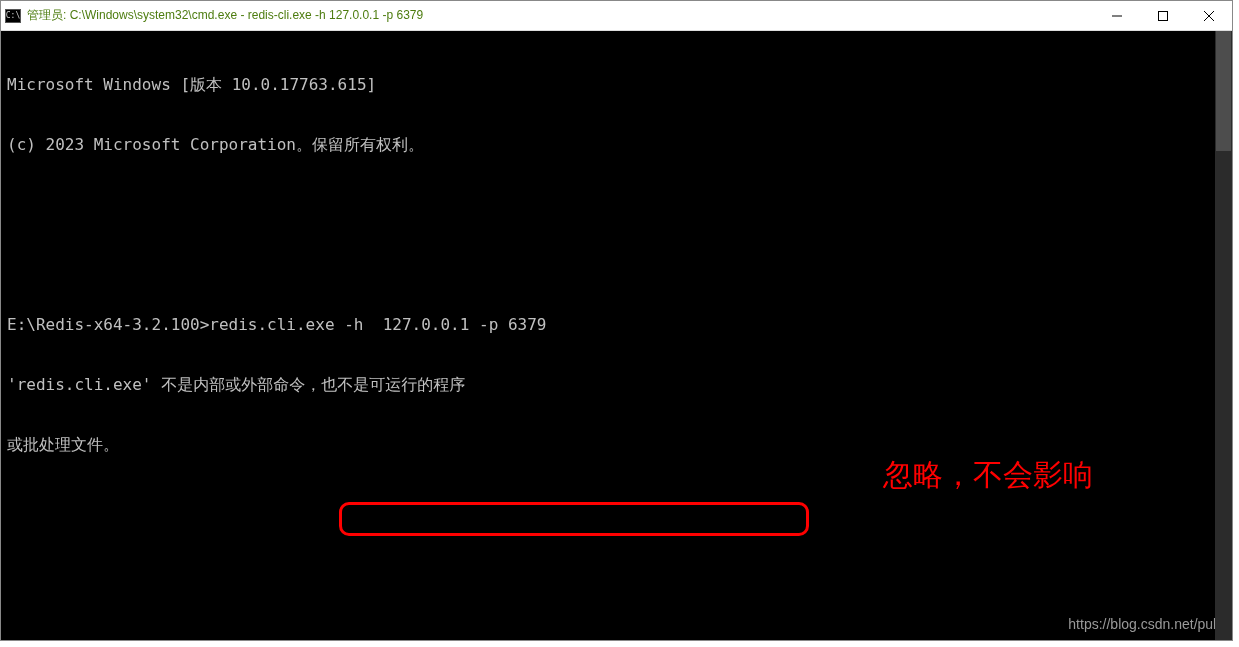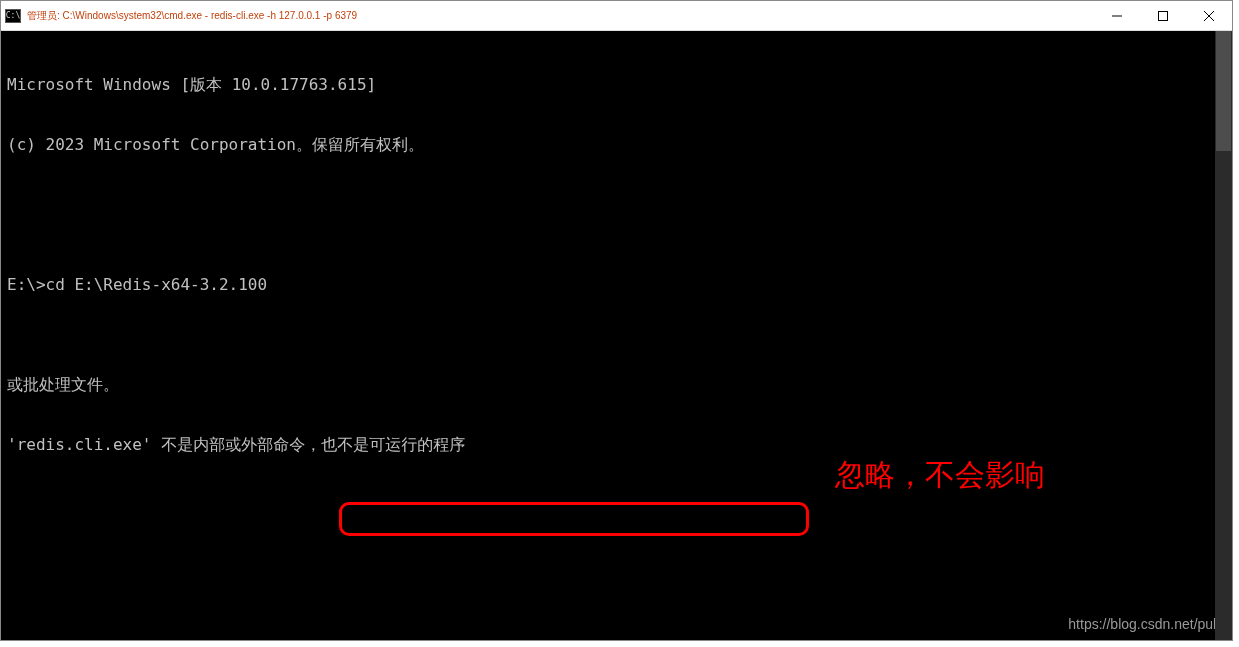--- a/index.html
+++ b/index.html
@@ -38,22 +38,22 @@
       background: #000;
       border: 1px solid #555;
       display: flex;
       align-items: center;
       justify-content: center;
       font-size: 8px;
       color: #ccc;
       font-family: monospace;
     }
     .titlebar-title {
-      font-size: 10px;
-      color: #c2410c;
+      font-size: 12px;
+      color: #4d7c0f;
       flex: 1;
     }
     .window-controls {
       display: flex;
       height: 30px;
       position: absolute;
       right: 0;
       top: 0;
     }
     .win-btn {
@@ -147,39 +147,39 @@
           </svg>
       </div>
     </div>
   </div>
 
   <div class="terminal">
     <div class="term-line">Microsoft Windows [版本 10.0.17763.615]</div>
     <div class="term-line">(c) 2023 Microsoft Corporation。保留所有权利。</div>
     <div class="term-line"></div>
     <div class="term-line"></div>
-    <div class="term-line">E:\&gt;cd E:\Redis-x64-3.2.100</div>
     <div class="term-line"></div>
+    <div class="term-line">E:\Redis-x64-3.2.100&gt;redis.cli.exe -h  127.0.0.1 -p 6379</div>
+    <div class="term-line">'redis.cli.exe' 不是内部或外部命令，也不是可运行的程序</div>
     <div class="term-line">或批处理文件。</div>
-    <div class="term-line">'redis.cli.exe' 不是内部或外部命令，也不是可运行的程序</div>
     <div class="term-line"></div>
     
     
     
     <div class="term-line"></div>
     
     
     
     
     
     
     
     
 
     <div class="annotation-box" style="left:338px; top:471px; width:470px; height:34px;"></div>
-    <div class="annotation-text" style="left:834px; top:434px;">忽略，不会影响</div>
+    <div class="annotation-text" style="left:882px; top:434px;">忽略，不会影响</div>
     <div class="watermark">https://blog.csdn.net/publ</div>
   </div>
 
   <div class="scrollbar-v">
     <div class="scrollbar-thumb"></div>
   </div>
 </div>
 
 </body></html>

